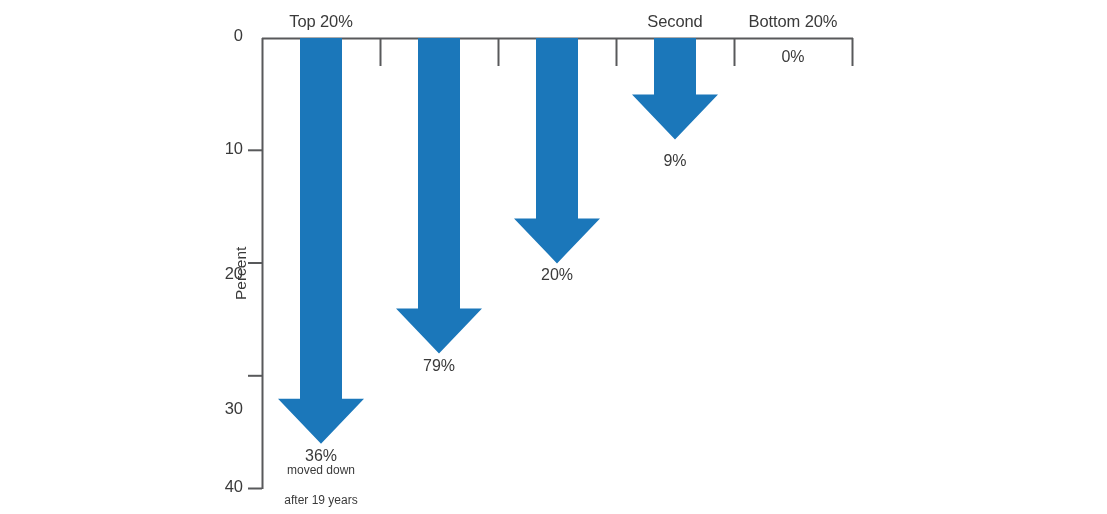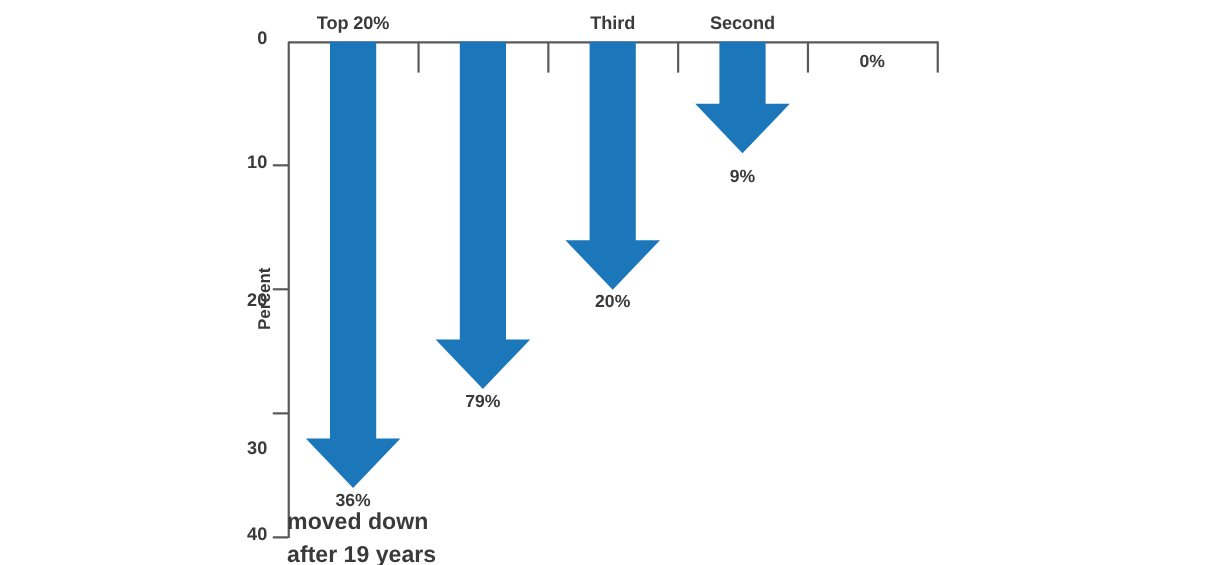--- a/index.html
+++ b/index.html
@@ -10,21 +10,20 @@
   body {
     width: 1107px;
     height: 514px;
     font-family: "Liberation Sans", sans-serif;
     overflow: hidden;
   }
   #chart-root {
     position: relative;
     width: 911px;
     height: 514px;
-    font-weight: bold;
   }
   #chart-svg {
     position: absolute;
     left: 0;
     top: 0;
   }
   .cat-label {
     position: absolute;
     font-size: 16.5px;
     color: #3a3a3a;
@@ -34,21 +33,21 @@
   }
   .val-label {
     position: absolute;
     font-size: 16px;
     color: #3a3a3a;
     text-align: center;
     white-space: nowrap;
   }
   .sub-label {
     position: absolute;
-    font-size: 21px;
+    font-size: 12px;
     color: #3a3a3a;
     text-align: center;
     white-space: nowrap;
     line-height: 1.08;
   }
   .ytick-label {
     position: absolute;
     font-size: 16.5px;
     color: #3a3a3a;
     text-align: right;
@@ -93,22 +92,22 @@
 
     <path d="M 418,38 L 460,38 L 460,308.6 L 482,308.6 L 439,353.6 L 396,308.6 L 418,308.6 Z" fill="#1b77ba"></path>
 
     <path d="M 536,38 L 578,38 L 578,218.4 L 600,218.4 L 557,263.4 L 514,218.4 L 536,218.4 Z" fill="#1b77ba"></path>
 
     <path d="M 654,38 L 696,38 L 696,94.4 L 718,94.4 L 675,139.4 L 632,94.4 L 654,94.4 Z" fill="#1b77ba"></path>
 
   </svg>
 
   <div class="cat-label" style="left:261px; top:12px; width:120px;">Top 20%</div>
-  <div class="cat-label" style="left:497px; top:12px; width:120px;">Third</div>
   <div class="cat-label" style="left:615px; top:12px; width:120px;">Second</div>
+  <div class="cat-label" style="left:733px; top:12px; width:120px;">Bottom 20%</div>
 
   <div class="val-label" style="left:261px; top:447px; width:120px;">36%</div>
   <div class="sub-label" style="left:261px; top:464px; width:120px;">moved down</div>
   <div class="sub-label" style="left:261px; top:481px; width:120px;margin-top:13px;">after 19 years</div>
 
   <div class="val-label" style="left:379px; top:357px; width:120px;">79%</div>
 
   <div class="val-label" style="left:497px; top:266px; width:120px;">20%</div>
 
   <div class="val-label" style="left:615px; top:152px; width:120px;">9%</div>

